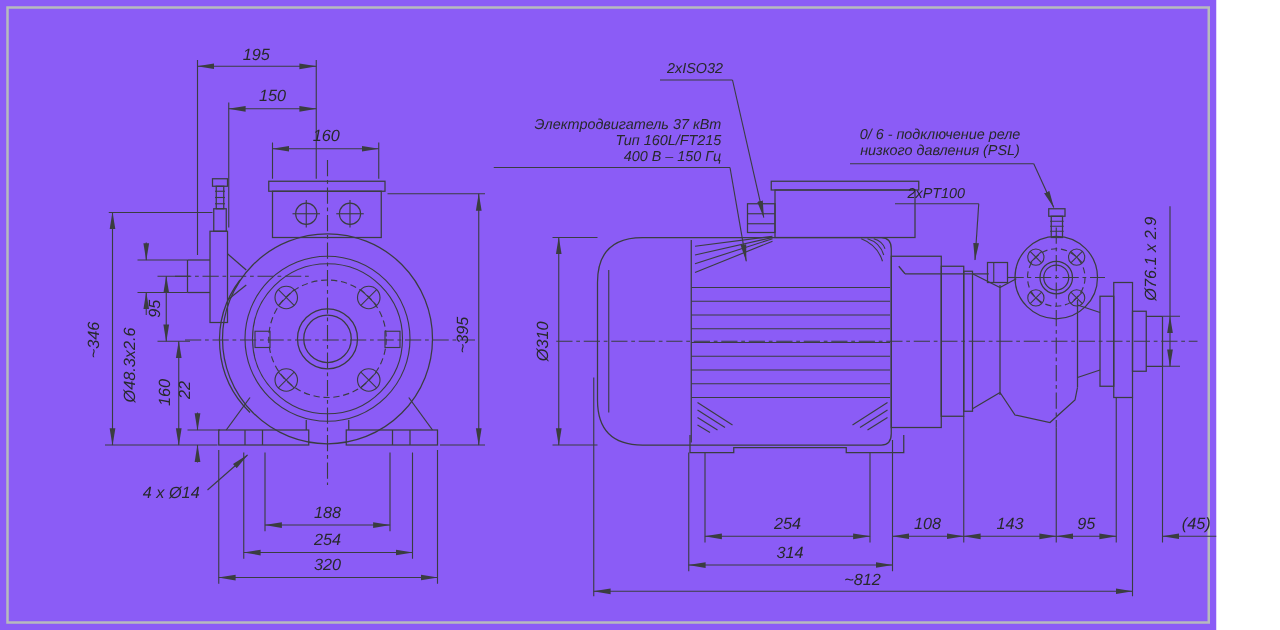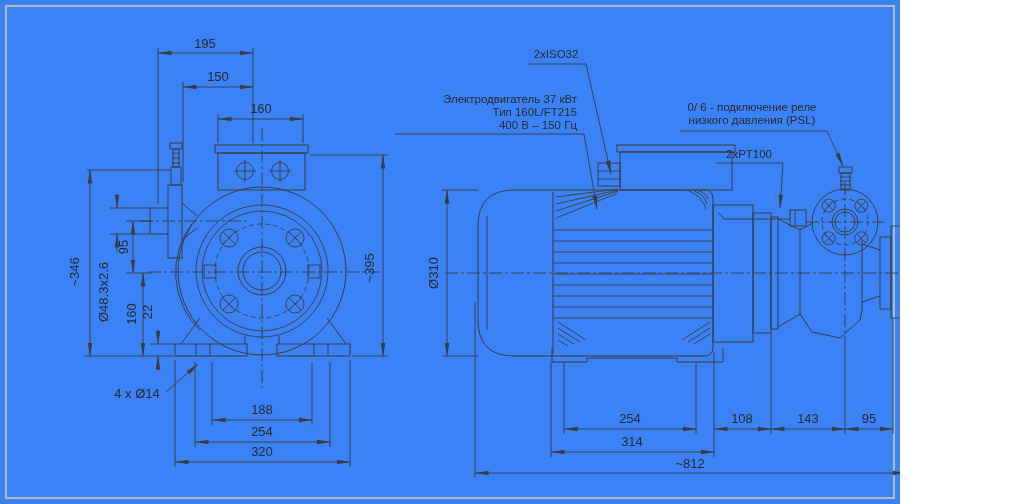--- a/index.html
+++ b/index.html
@@ -1,17 +1,17 @@
 <!DOCTYPE html>
 <html><head>
 <meta charset="utf-8">
 <style>
   html,body{margin:0;padding:0;background:#fff;}
-  .page{position:relative;width:900px;height:504px;background:#3b82f6;overflow:hidden;
-        font-family:"Liberation Sans", sans-serif;}
+  .page{position:relative;width:973px;height:504px;background:#8b5cf6;overflow:hidden;
+        font-family:"Liberation Sans", sans-serif;font-style:italic;}
   .frame{position:absolute;left:5px;top:5px;right:5px;bottom:5px;border:2px solid #b7babd;}
   svg{position:absolute;left:0;top:0;}
   svg line,svg path,svg rect,svg circle,svg polyline{stroke:#3a3d40;fill:none;stroke-width:1;}
   .thin{stroke-width:0.9;}
   .dash{stroke-dasharray:5 3;}
   .cl{stroke-dasharray:13 3 3 3;stroke-width:0.9;}
   .dim{stroke-width:0.9;}
   text{fill:#27292b;font-family:"Liberation Sans", sans-serif;font-size:13px;stroke:none;}
   .lbl{font-size:11.5px;}
   .mk{fill:#3a3d40;stroke:none;}

